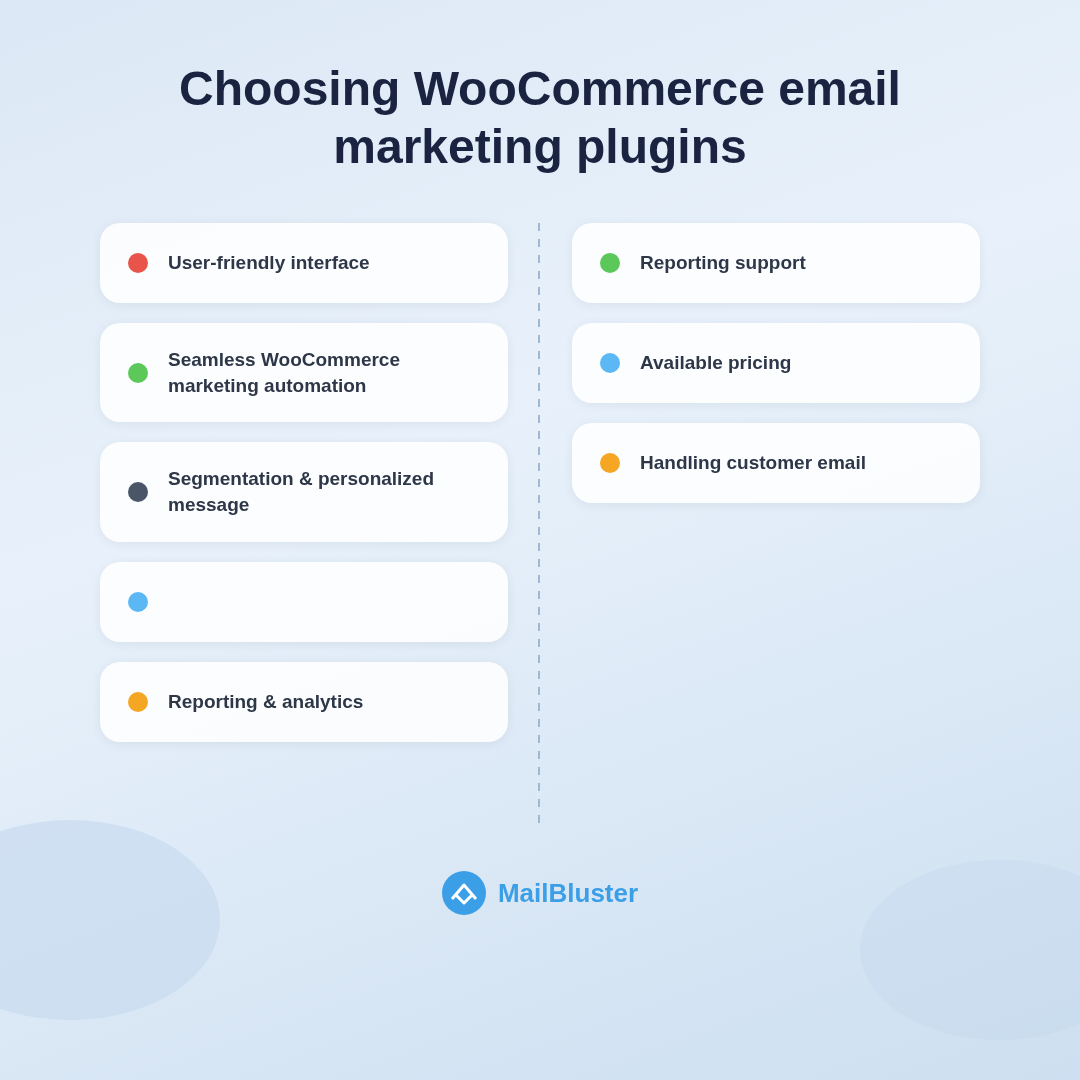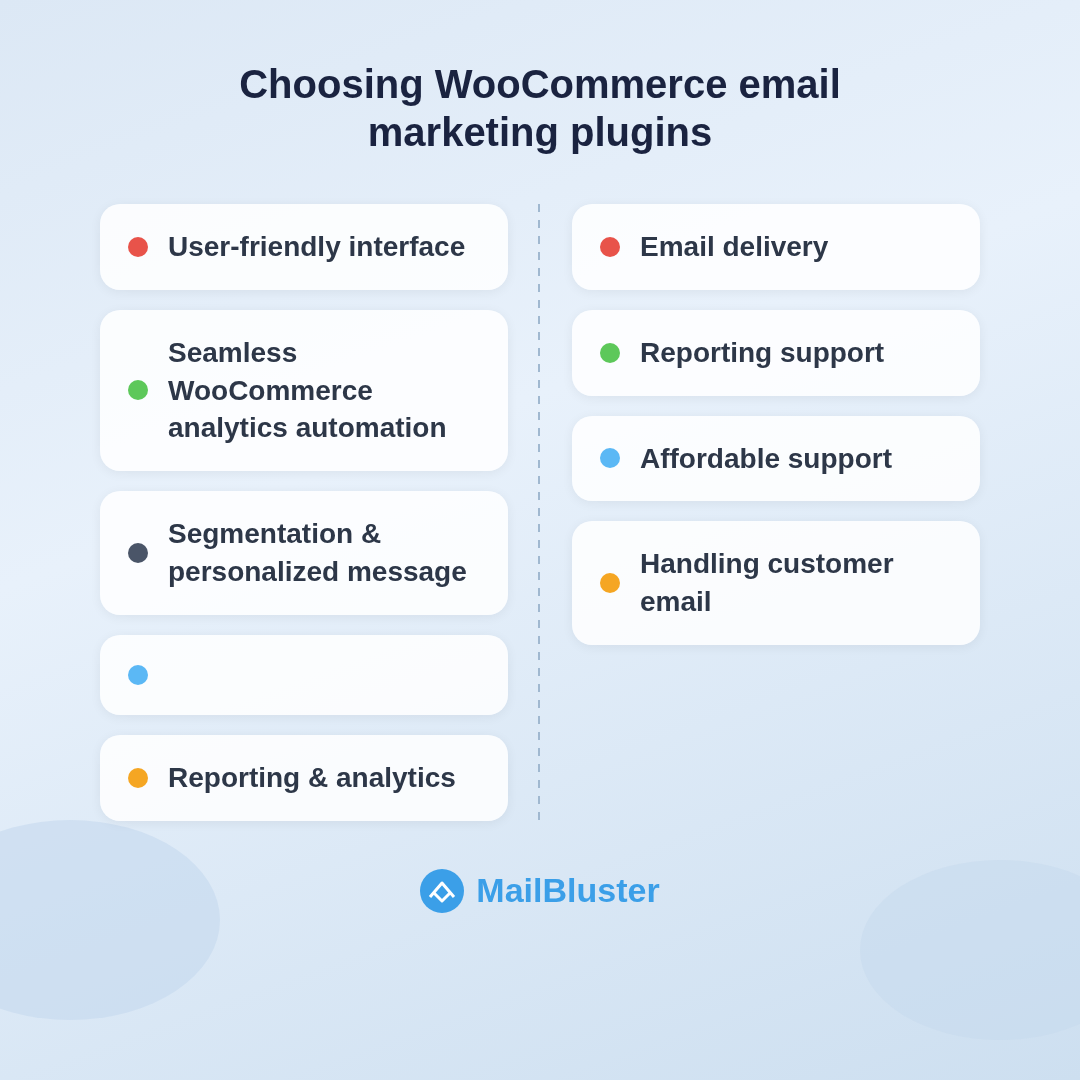--- a/index.html
+++ b/index.html
@@ -44,21 +44,21 @@
       position: relative;
       z-index: 1;
       width: 100%;
       display: flex;
       flex-direction: column;
       align-items: center;
     }
 
     .title {
       text-align: center;
-      font-size: 40px;
+      font-size: 48px;
       font-weight: 800;
       color: #1a2340;
       margin-top: 60px;
       margin-bottom: 48px;
       line-height: 1.2;
       max-width: 780px;
     }
 
     .grid-container {
       display: grid;
@@ -113,42 +113,42 @@
       flex-shrink: 0;
     }
 
     .dot-red { background: #e8534a; }
     .dot-green { background: #5dc85a; }
     .dot-dark { background: #4a5568; }
     .dot-blue { background: #5bb8f5; }
     .dot-orange { background: #f5a623; }
 
     .card-text {
-      font-size: 28px;
+      font-size: 19px;
       font-weight: 600;
       color: #2d3748;
       line-height: 1.35;
     }
 
     .footer {
       margin-top: 48px;
       display: flex;
       align-items: center;
       gap: 12px;
       z-index: 1;
       position: relative;
     }
 
     .footer-logo {
       width: 44px;
       height: 44px;
     }
 
     .footer-brand {
-      font-size: 34px;
+      font-size: 26px;
       font-weight: 700;
       color: #1a2340;
     }
 
     .footer-brand span {
       color: #3b9fe8;
     }
   </style>
 </head>
 <body>
@@ -160,47 +160,43 @@
   <h1 class="title">Choosing WooCommerce email marketing plugins</h1>
 
   <div class="grid-container">
     <div class="left-col" id="left-col">
         <div class="card">
           <div class="dot dot-red"></div>
           <span class="card-text">User-friendly interface</span>
         </div>
         <div class="card">
           <div class="dot dot-green"></div>
-          <span class="card-text">Seamless WooCommerce analytics automation</span>
+          <span class="card-text">Seamless WooCommerce marketing automation</span>
         </div>
         <div class="card">
           <div class="dot dot-dark"></div>
           <span class="card-text">Segmentation &amp; personalized message</span>
         </div>
         <div class="card">
           <div class="dot dot-blue"></div>
         </div>
         <div class="card">
           <div class="dot dot-orange"></div>
           <span class="card-text">Reporting &amp; analytics</span>
         </div>
       </div>
     <div class="divider"></div>
     <div class="right-col" id="right-col">
         <div class="card">
-          <div class="dot dot-red"></div>
-          <span class="card-text">Email delivery</span>
-        </div>
-        <div class="card">
           <div class="dot dot-green"></div>
           <span class="card-text">Reporting support</span>
         </div>
         <div class="card">
           <div class="dot dot-blue"></div>
-          <span class="card-text">Affordable support</span>
+          <span class="card-text">Available pricing</span>
         </div>
         <div class="card">
           <div class="dot dot-orange"></div>
           <span class="card-text">Handling customer email</span>
         </div>
       </div>
   </div>
 
   <div class="footer">
     <svg class="footer-logo" viewBox="0 0 44 44" fill="none" xmlns="http://www.w3.org/2000/svg">

